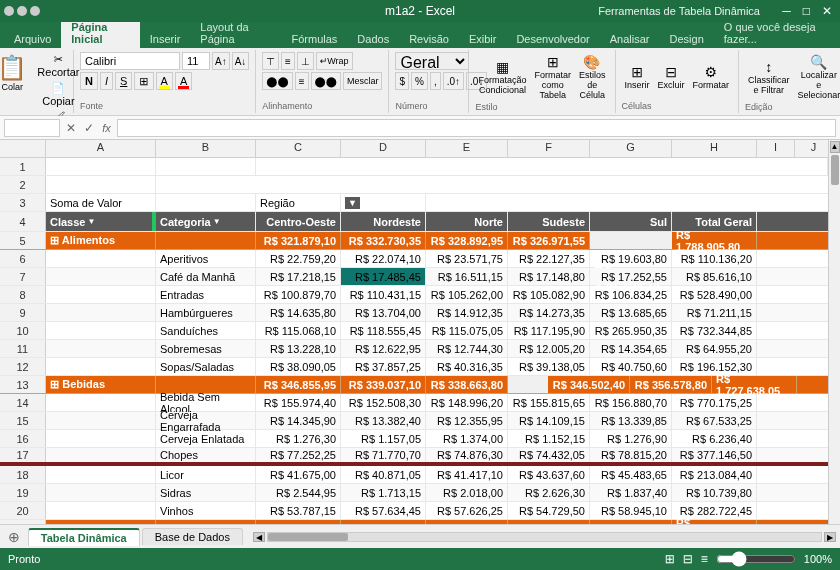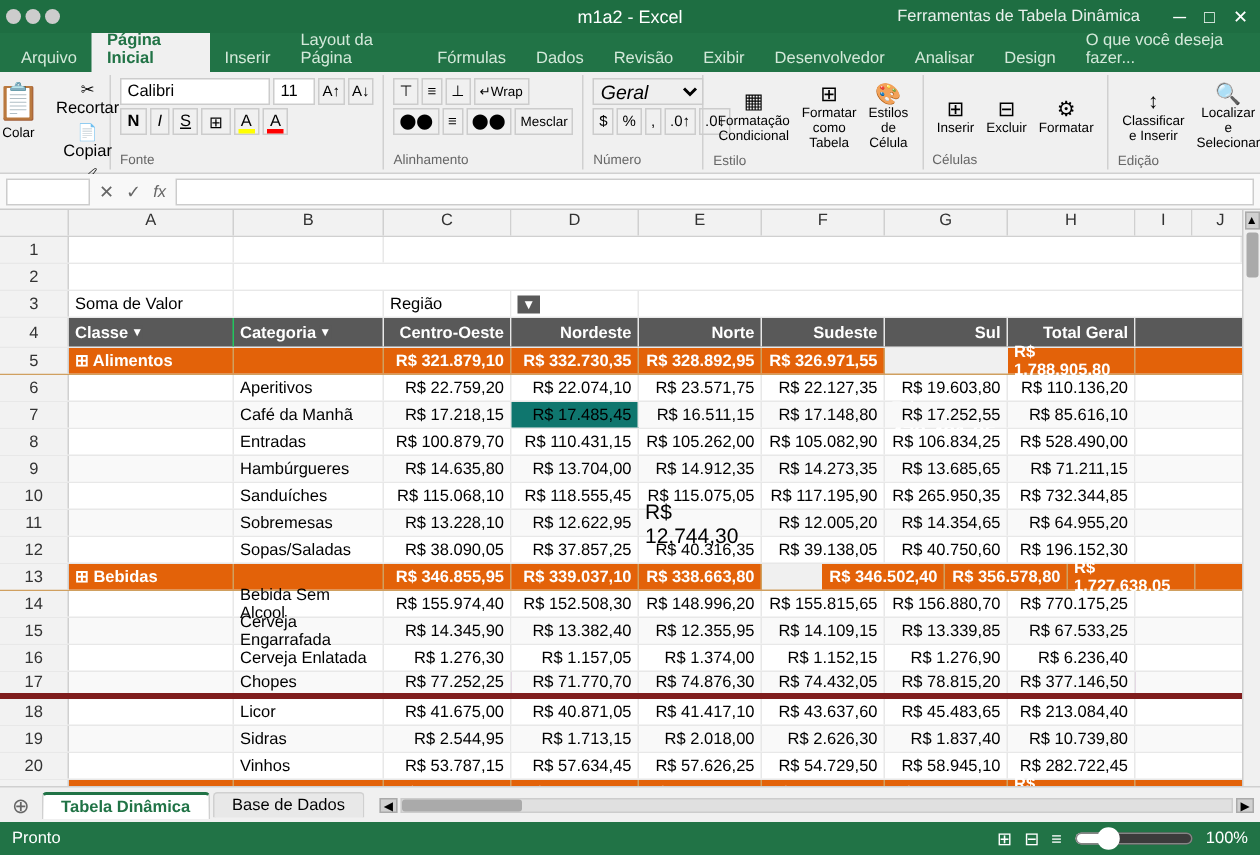--- a/index.html
+++ b/index.html
@@ -83,21 +83,21 @@
         <button style="background:none;border:1px solid #ccc;cursor:pointer;padding:1px 3px;font-size:10px;height:18px;">⬤⬤</button>
         <button style="background:none;border:1px solid #ccc;cursor:pointer;padding:1px 3px;font-size:10px;height:18px;">≡</button>
         <button style="background:none;border:1px solid #ccc;cursor:pointer;padding:1px 3px;font-size:10px;height:18px;">⬤⬤</button>
         <button style="background:none;border:1px solid #ccc;cursor:pointer;padding:1px 3px;font-size:9px;height:18px;">Mesclar</button>
       </div>
       <div style="font-size:9px;color:#666;margin-top:auto;">Alinhamento</div>
     </div>
 
     <div style="display:flex;flex-direction:column;border-right:1px solid #d0d0d0;padding:2px 6px;min-width:80px;">
       <div style="margin-bottom:2px;">
-        <select style="border:1px solid #ccc;font-size:13px;width:74px;height:18px;font-style:italic;">
+        <select style="border:1px solid #ccc;font-size:16px;width:74px;height:18px;">
           <option>Geral</option>
         </select>
       </div>
       <div style="display:flex;gap:2px;">
         <button style="background:none;border:1px solid #ccc;cursor:pointer;padding:1px 3px;font-size:10px;height:18px;">$</button>
         <button style="background:none;border:1px solid #ccc;cursor:pointer;padding:1px 3px;font-size:10px;height:18px;">%</button>
         <button style="background:none;border:1px solid #ccc;cursor:pointer;padding:1px 3px;font-size:10px;height:18px;">,</button>
         <button style="background:none;border:1px solid #ccc;cursor:pointer;padding:1px 3px;font-size:10px;height:18px;">.0↑</button>
         <button style="background:none;border:1px solid #ccc;cursor:pointer;padding:1px 3px;font-size:10px;height:18px;">.0↓</button>
       </div>
@@ -141,21 +141,21 @@
         </button>
       </div>
       <div style="font-size:9px;color:#666;">Células</div>
     </div>
 
     <div style="display:flex;flex-direction:column;padding:2px 6px;">
       <div style="display:flex;gap:2px;flex:1;align-items:center;">
         <button style="background:none;border:none;cursor:pointer;padding:2px 3px;font-size:9px;display:flex;flex-direction:column;align-items:center;">
           <span style="font-size:14px;">↕</span>
             <span>Classificar</span>
-            <span>e Inserir</span>
+            <span>e Filtrar</span>
         </button>
         <button style="background:none;border:none;cursor:pointer;padding:2px 3px;font-size:9px;display:flex;flex-direction:column;align-items:center;">
           <span style="font-size:14px;">🔍</span>
             <span>Localizar e</span>
             <span>Selecionar</span>
         </button>
       </div>
       <div style="font-size:9px;color:#666;">Edição</div>
     </div>
   </div>
@@ -207,21 +207,21 @@
           <div style="width:100px;border-right:1px solid #e8e8e8;font-size:11px;padding:0 4px;display:flex;align-items:center;background:white;"></div>
           <div style="width:85px;border-right:1px solid #e8e8e8;font-size:11px;padding:0 4px;display:flex;align-items:center;background:white;">Região</div>
           <div style="width:85px;border-right:1px solid #e8e8e8;font-size:11px;padding:0 4px;display:flex;align-items:center;background:white;">
             <button style="font-size:9px;background:#595959;color:white;border:none;cursor:pointer;padding:1px 3px;">▼</button>
           </div>
           <div style="flex:1;background:white;"></div>
         </div>
 
         <div style="display:flex;border-bottom:1px solid #e8e8e8;height:20px;">
           <div style="width:46px;min-width:46px;text-align:center;background:#f2f2f2;border-right:1px solid #d0d0d0;font-size:11px;color:#333;display:flex;align-items:center;justify-content:center;cursor:pointer;">4</div>
-          <div style="width:110px;border-right:1px solid #22c55e;font-size:11px;padding:0 4px;display:flex;align-items:center;background:#595959;color:white;font-weight:600;">
+          <div style="width:110px;border-right:4px solid #22c55e;font-size:11px;padding:0 4px;display:flex;align-items:center;background:#595959;color:white;font-weight:600;">
             Classe
             <button style="font-size:8px;background:#595959;color:white;border:none;cursor:pointer;margin-left:2px;">▼</button>
           </div>
           <div style="width:100px;border-right:1px solid #e8e8e8;font-size:11px;padding:0 4px;display:flex;align-items:center;background:#595959;color:white;font-weight:600;">
             Categoria
             <button style="font-size:8px;background:#595959;color:white;border:none;cursor:pointer;margin-left:2px;">▼</button>
           </div>
           <div style="width:85px;border-right:1px solid #e8e8e8;font-size:11px;padding:0 4px;display:flex;align-items:center;justify-content:flex-end;background:#595959;color:white;font-weight:600;">Centro-Oeste</div>
           <div style="width:85px;border-right:1px solid #e8e8e8;font-size:11px;padding:0 4px;display:flex;align-items:center;justify-content:flex-end;background:#595959;color:white;font-weight:600;">Nordeste</div>
           <div style="width:82px;border-right:1px solid #e8e8e8;font-size:11px;padding:0 4px;display:flex;align-items:center;justify-content:flex-end;background:#595959;color:white;font-weight:600;">Norte</div>
@@ -308,21 +308,21 @@
           <div style="width:85px;border-right:1px solid #e8e8e8;font-size:11px;padding:0 4px;display:flex;align-items:center;justify-content:flex-end;">R$ 732.344,85</div>
           <div style="flex:1;"></div>
         </div>
 
         <div style="display:flex;border-bottom:1px solid #e8e8e8;height:18px;background:#f9f9f9;">
           <div style="width:46px;min-width:46px;text-align:center;background:#f2f2f2;border-right:1px solid #d0d0d0;font-size:11px;color:#333;display:flex;align-items:center;justify-content:center;cursor:pointer;">11</div>
           <div style="width:110px;border-right:1px solid #e8e8e8;font-size:11px;padding:0 4px;display:flex;align-items:center;background:#f9f9f9;"></div>
           <div style="width:100px;border-right:1px solid #e8e8e8;font-size:11px;padding:0 4px;display:flex;align-items:center;background:#f9f9f9;">Sobremesas</div>
           <div style="width:85px;border-right:1px solid #e8e8e8;font-size:11px;padding:0 4px;display:flex;align-items:center;justify-content:flex-end;background:#f9f9f9;">R$ 13.228,10</div>
           <div style="width:85px;border-right:1px solid #e8e8e8;font-size:11px;padding:0 4px;display:flex;align-items:center;justify-content:flex-end;background:#f9f9f9;">R$ 12.622,95</div>
-          <div style="width:82px;border-right:1px solid #e8e8e8;font-size:14px;padding:0 4px;display:flex;align-items:center;justify-content:flex-end;background:#f9f9f9;">R$ 12.744,30</div>
+          <div style="width:82px;border-right:1px solid #e8e8e8;font-size:11px;padding:0 4px;display:flex;align-items:center;justify-content:flex-end;background:#f9f9f9;">R$ 12.744,30</div>
           <div style="width:82px;border-right:1px solid #e8e8e8;font-size:11px;padding:0 4px;display:flex;align-items:center;justify-content:flex-end;background:#f9f9f9;">R$ 12.005,20</div>
           <div style="width:82px;border-right:1px solid #e8e8e8;font-size:11px;padding:0 4px;display:flex;align-items:center;justify-content:flex-end;background:#f9f9f9;">R$ 14.354,65</div>
           <div style="width:85px;border-right:1px solid #e8e8e8;font-size:11px;padding:0 4px;display:flex;align-items:center;justify-content:flex-end;background:#f9f9f9;">R$ 64.955,20</div>
           <div style="flex:1;background:#f9f9f9;"></div>
         </div>
 
         <div style="display:flex;border-bottom:1px solid #e8e8e8;height:18px;background:white;">
           <div style="width:46px;min-width:46px;text-align:center;background:#f2f2f2;border-right:1px solid #d0d0d0;font-size:11px;color:#333;display:flex;align-items:center;justify-content:center;cursor:pointer;">12</div>
           <div style="width:110px;border-right:1px solid #e8e8e8;font-size:11px;padding:0 4px;display:flex;align-items:center;"></div>
           <div style="width:100px;border-right:1px solid #e8e8e8;font-size:11px;padding:0 4px;display:flex;align-items:center;">Sopas/Saladas</div>

